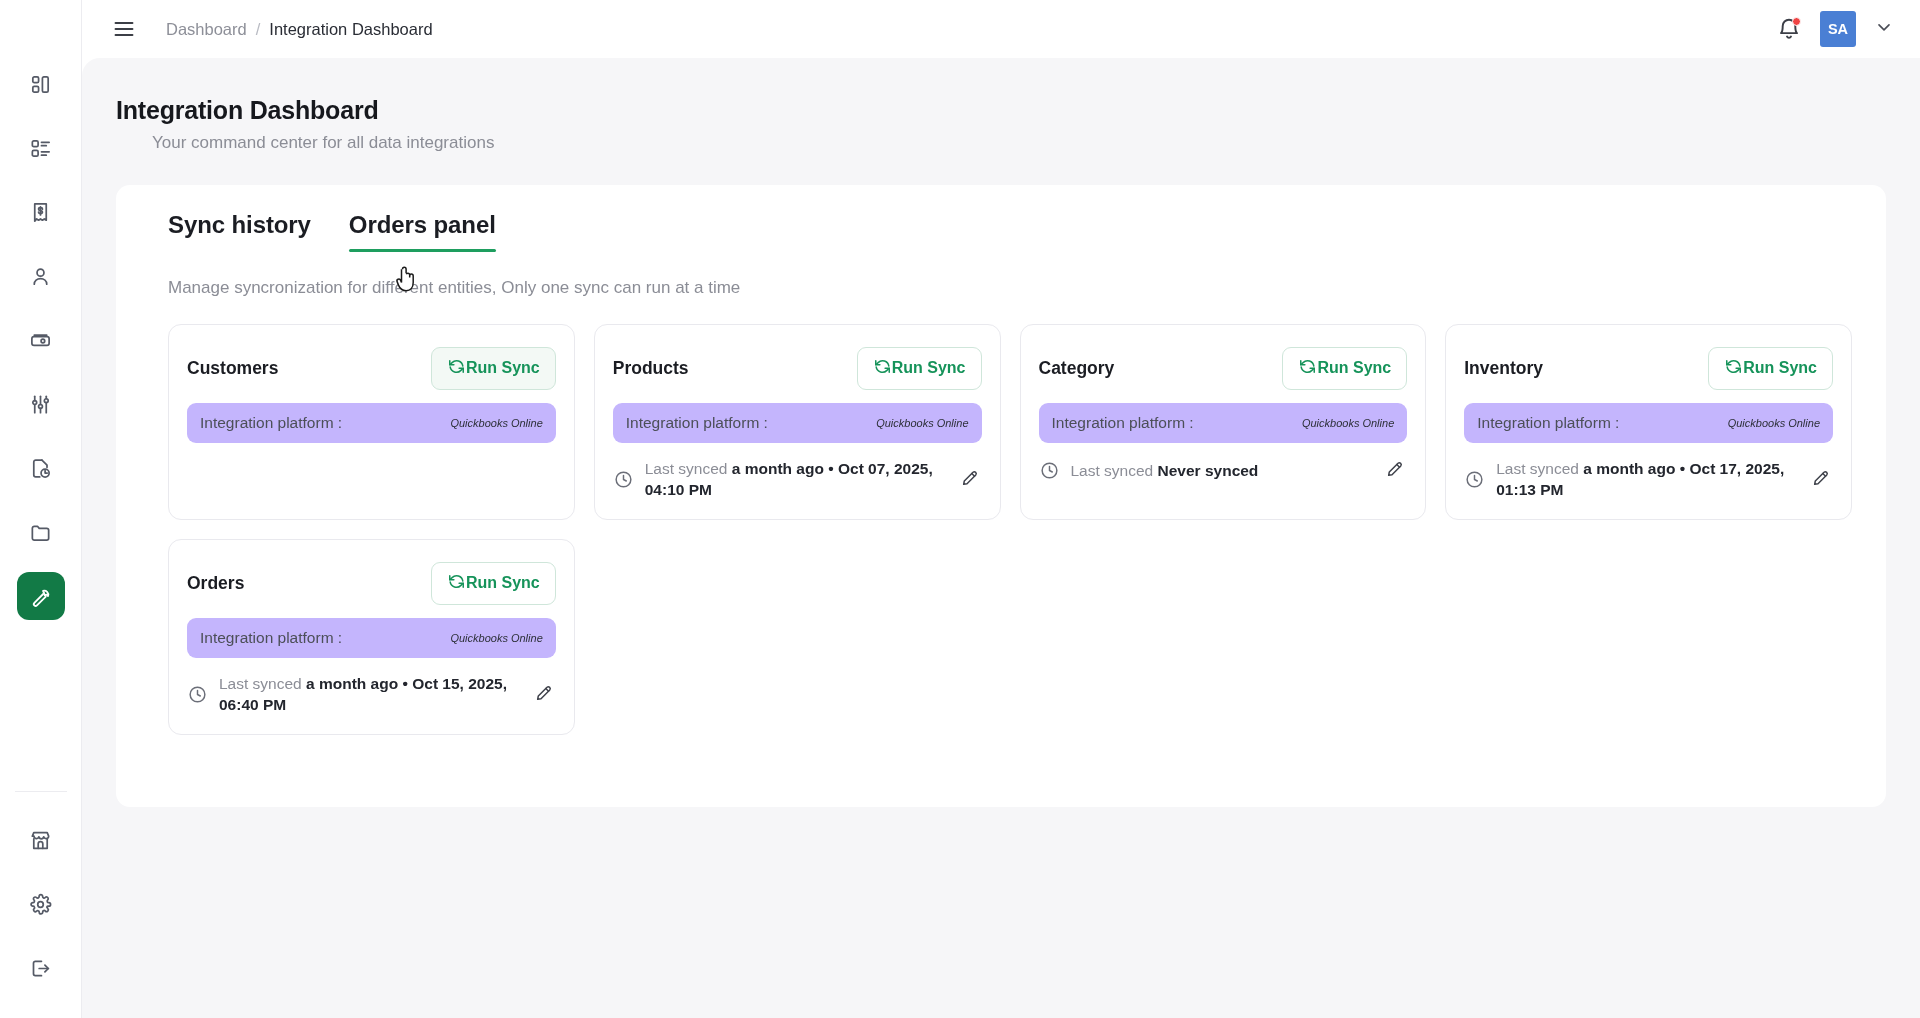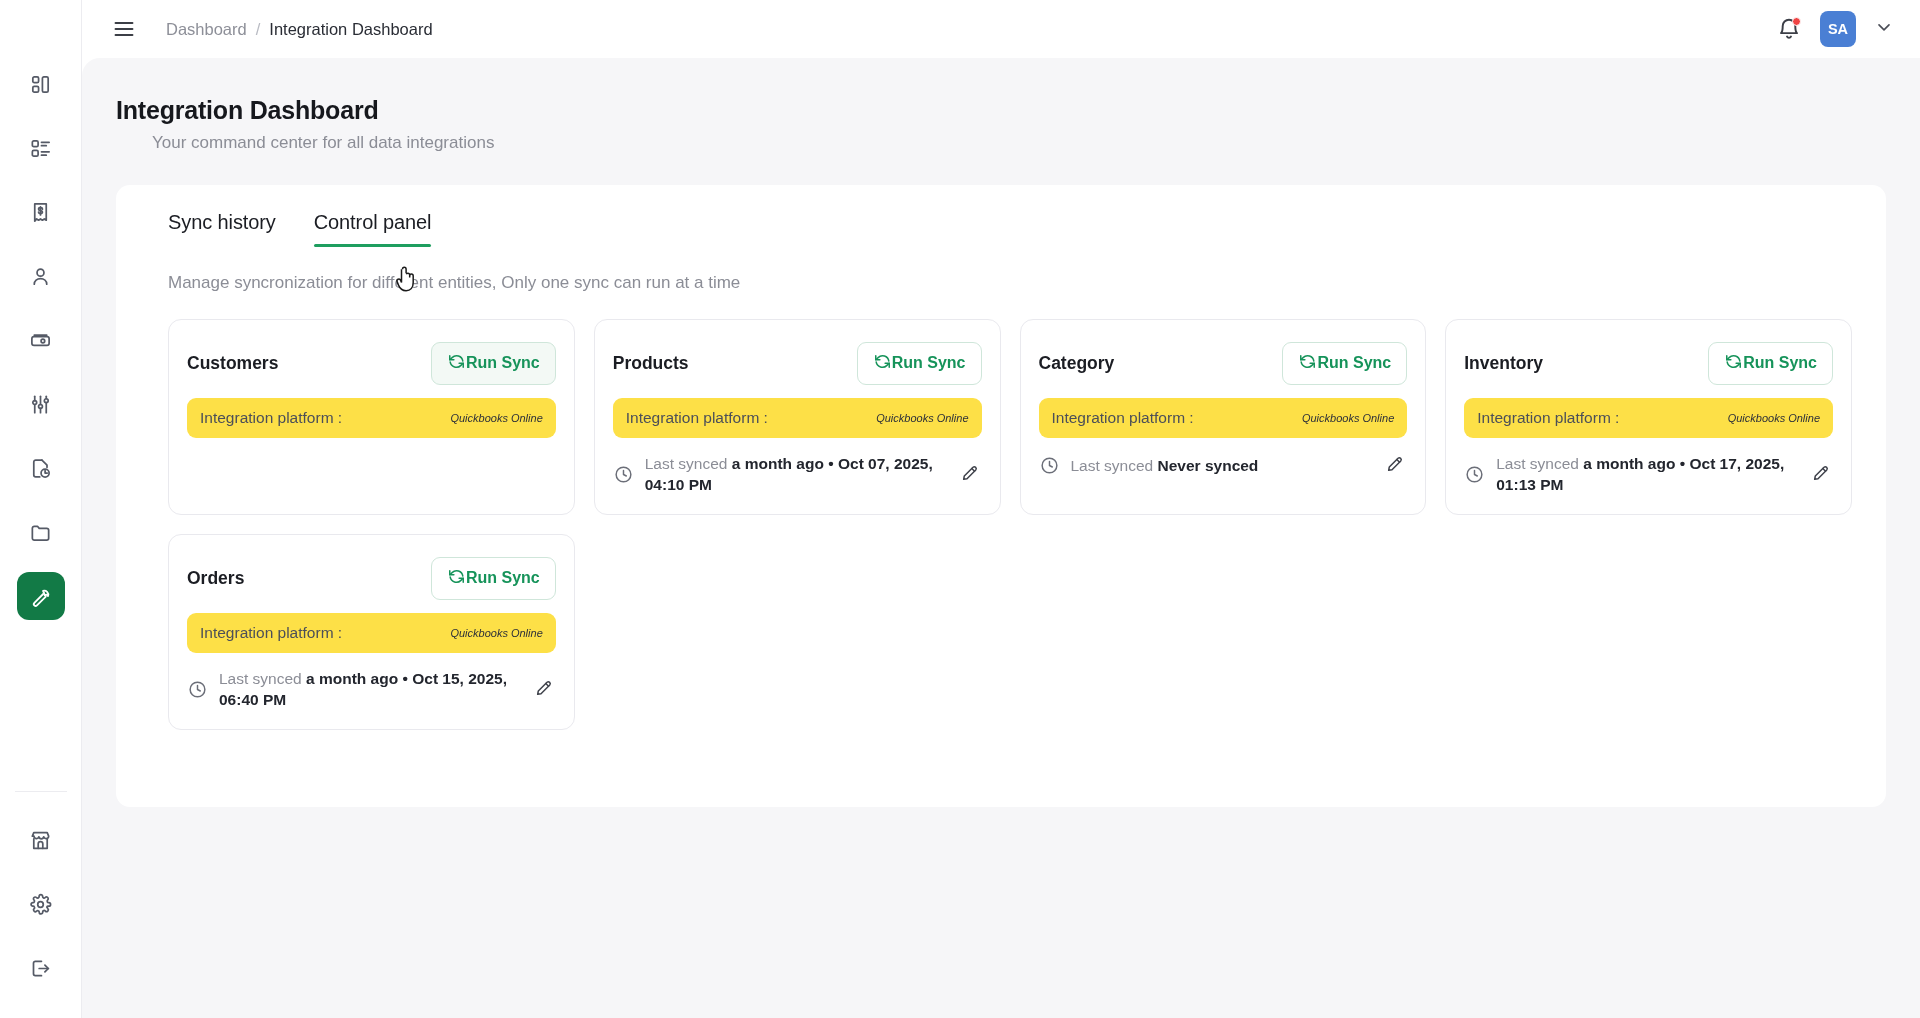--- a/index.html
+++ b/index.html
@@ -47,21 +47,21 @@
   .crumb-current { color: #2a2d35; }
   .topbar-right { margin-left: auto; display: flex; align-items: center; gap: 18px; }
   .bell-wrap { position: relative; width: 26px; height: 26px; color: #3c3f47; cursor: pointer; }
   .bell-wrap svg { width: 26px; height: 26px; }
   .bell-dot {
     position: absolute; top: 1px; right: 1px;
     width: 9px; height: 9px; border-radius: 50%; background: #ef4444;
     border: 1.5px solid #ffffff;
   }
   .avatar {
-    width: 36px; height: 36px; border-radius: 8px; background: #4a7fd4;
+    width: 36px; height: 36px; border-radius: 3px; background: #4a7fd4;
     color: #fff; font-size: 14.5px; font-weight: 600;
     display: flex; align-items: center; justify-content: center; cursor: pointer;
   }
   .chev { color: #4b4e57; cursor: pointer; display: flex; }
   .chev svg { width: 20px; height: 20px; }
 
   
   .content {
     flex: 1 1 auto;
     background: #f6f6f8;
@@ -75,21 +75,21 @@
   .panel {
     background: #ffffff;
     border-radius: 14px;
     margin-top: 32px;
     padding: 26px 28px 40px 28px;
     height: 622px;
   }
 
   .tabs { display: flex; gap: 38px; padding-left: 24px; }
   .tab {
-    font-size: 20px; font-weight: 400; color: #1b1d23;
+    font-size: 24px; font-weight: 700; color: #1b1d23;
     padding-bottom: 13px; cursor: pointer; position: relative;
     letter-spacing: -.1px;
   }
   .tab.active::after {
     content: ""; position: absolute; left: 0; right: 0; bottom: 0;
     height: 3px; background: #1e9e5f; border-radius: 2px;
   }
   .panel-desc { font-size: 17px; color: #8b8d96; padding-left: 24px; margin-top: 26px; }
 
   .cards {
@@ -117,21 +117,21 @@
     background: #ffffff;
     color: #16935a; font-size: 16px; font-weight: 600;
     padding: 9px 15px; cursor: pointer; white-space: nowrap;
     font-family: "Liberation Sans", sans-serif;
   }
   .run-btn.hover { background: #f3f9f5; }
   .run-btn svg { width: 19px; height: 19px; flex: 0 0 19px; }
 
   .platform-row {
     margin-top: 14px;
-    background: #fde047;
+    background: #c4b5fd;
     border-radius: 9px;
     padding: 11px 13px;
     display: flex; align-items: center; justify-content: space-between;
     gap: 0;
   }
   .platform-label { font-size: 15.5px; color: #4c4f58; }
   .platform-value { font-size: 11px; color: #2d3039; font-style: italic; }
 
   .sync-row { margin-top: 15px; display: flex; align-items: center; gap: 11px; }
   .clock-icon { flex: 0 0 21px; color: #6b6e78; display: flex; }
@@ -321,21 +321,21 @@
     </header>
 
     <section class="content">
       <h1 class="page-title">Integration Dashboard</h1>
       <p class="page-sub">Your command center for all data integrations</p>
 
       <div class="panel">
 
         <div class="tabs">
           <div class="tab">Sync history</div>
-          <div class="tab active">Control panel</div>
+          <div class="tab active">Orders panel</div>
         </div>
 
         <p class="panel-desc">Manage syncronization for different entities, Only one sync can run at a time</p>
 
         <div class="cards" id="cards-grid">
             <div class="card">
               <div class="card-head">
                 <div class="card-title">Customers</div>
                 <button class="run-btn hover">
                   <span><svg viewBox="0 0 24 24" fill="none" stroke="currentColor" stroke-width="1.9" stroke-linecap="round" stroke-linejoin="round">

